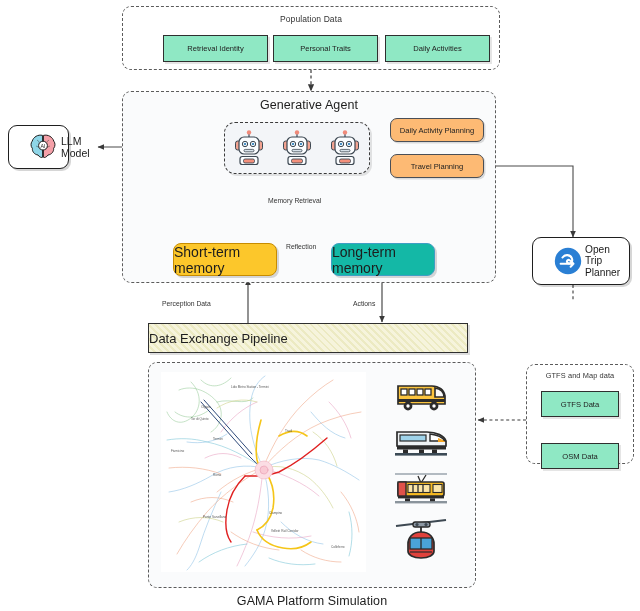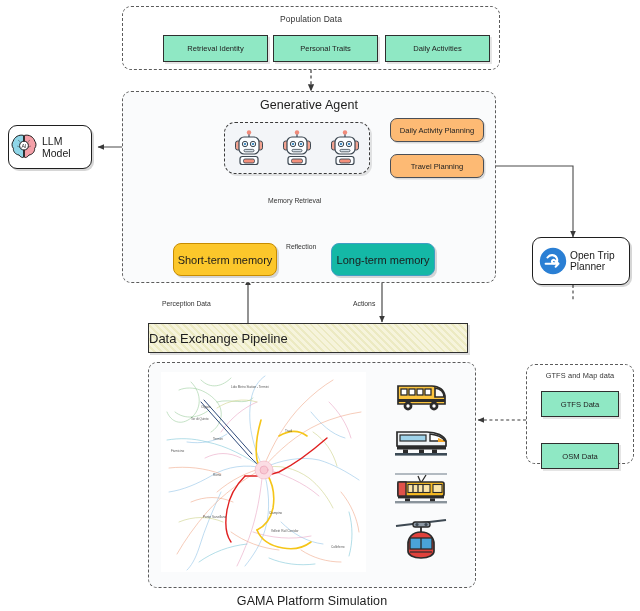--- a/index.html
+++ b/index.html
@@ -69,21 +69,21 @@
     display:flex;align-items:center;
     box-shadow:2px 2px 0 rgba(0,0,0,.16);
   }
 
   
   .mem-box{
     position:absolute;
     box-sizing:border-box;
     border-radius:8px;
     display:flex;align-items:center;justify-content:center;
-    font-size:11px;color:#1c1c1c;
+    font-size:14px;color:#1c1c1c;
     box-shadow:2px 2px 0 rgba(0,0,0,.15);
   }
   .mem-short{background:#fcc72b;border:1.3px solid #c78c00;}
   .mem-long{background:#14b8a6;border:1.3px solid #3f9ec4;}
 
   
   .pipeline{
     position:absolute;
     border:1.3px solid #2f2f2f;
     box-sizing:border-box;
@@ -253,39 +253,39 @@
 
   <div class="mem-box mem-short" style="left:173px;top:243px;width:104px;height:33px;">
     <span>Short-term memory</span>
   </div>
   <div class="mem-box mem-long" style="left:331px;top:243px;width:104px;height:33px;">
     <span>Long-term memory</span>
   </div>
 
   <div class="edge-label" style="left:286px;top:243px;">Reflection</div>
 
-  <div class="white-box" style="left:8px;top:125px;width:84px;height:44px;padding-left:0;">
+  <div class="white-box" style="left:8px;top:125px;width:61px;height:44px;padding-left:19px;">
     <span style="line-height:0;">
       <svg width="30" height="30" viewBox="0 0 30 30" xmlns="http://www.w3.org/2000/svg">
         <path d="M14.6,3.4 C10,2.2 5.4,5 4.2,9.2 C2.6,11 2.6,14.4 4.4,16.4
                  C4,19.6 6.6,22.6 10,23 C11.2,25.2 14,26 14.6,25.2 Z" fill="#8fd6e8" stroke="#1f1f1f" stroke-width="1"></path>
         <path d="M15.4,3.4 C20,2.2 24.6,5 25.8,9.2 C27.4,11 27.4,14.4 25.6,16.4
                  C26,19.6 23.4,22.6 20,23 C18.8,25.2 16,26 15.4,25.2 Z" fill="#f4a0a8" stroke="#1f1f1f" stroke-width="1"></path>
         <path d="M9,8 q3,1.5 2.5,4 M8,14 q3.5,.5 4,3.5 M21,8 q-3,1.5 -2.5,4 M22,14 q-3.5,.5 -4,3.5" stroke="#1f1f1f" stroke-width=".7" fill="none" opacity=".55"></path>
         <circle cx="15" cy="13.6" r="4.4" fill="#ffffff" stroke="#1f1f1f" stroke-width="1"></circle>
         <text x="15" y="16.1" font-size="5.3" text-anchor="middle" font-family="Liberation Sans, sans-serif" fill="#1f1f1f">AI</text>
       </svg>
     </span>
     <span class="llm-text">
       <span>LLM</span><br>
       <span>Model</span>
     </span>
   </div>
 
-  <div class="white-box" style="left:532px;top:237px;width:98px;height:48px;padding-left:5px;">
+  <div class="white-box" style="left:532px;top:237px;width:98px;height:48px;padding-left:20px;">
     <span style="line-height:0;">
       <svg width="30" height="30" viewBox="0 0 30 30" xmlns="http://www.w3.org/2000/svg">
         <circle cx="15" cy="15" r="13.2" fill="#2a7fd4"></circle>
         <path d="M9.5,11.5 c2.4,-3.4 7.6,-3.1 9.3,.6 c1.2,2.6 -.4,5.4 -2.6,5.4
                  c-1.7,0 -2.6,-1.4 -2.1,-2.6 c.4,-1 1.6,-1.3 2.2,-.6" stroke="#ffffff" stroke-width="2.1" fill="none" stroke-linecap="round"></path>
         <path d="M7.6,17.8 L20.5,17.8 L17.6,14.8 M20.5,17.8 L17.6,20.8" stroke="#ffffff" stroke-width="2" fill="none" stroke-linecap="round" stroke-linejoin="round"></path>
       </svg>
     </span>
     <span class="otp-text">
       <span>Open Trip</span><br>

